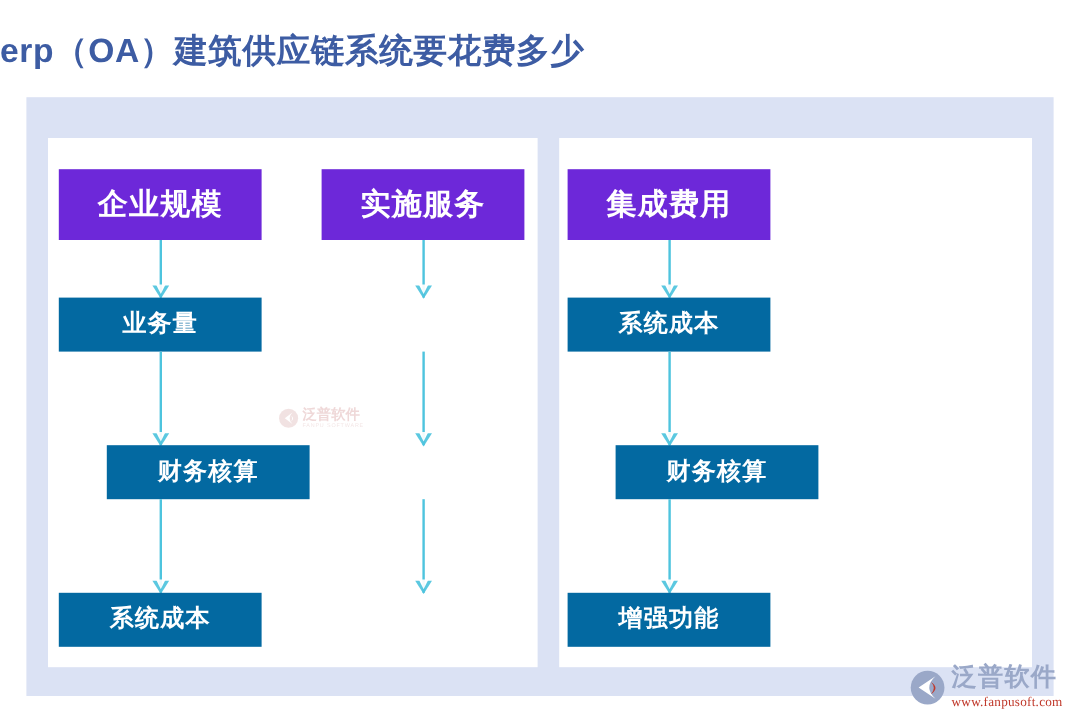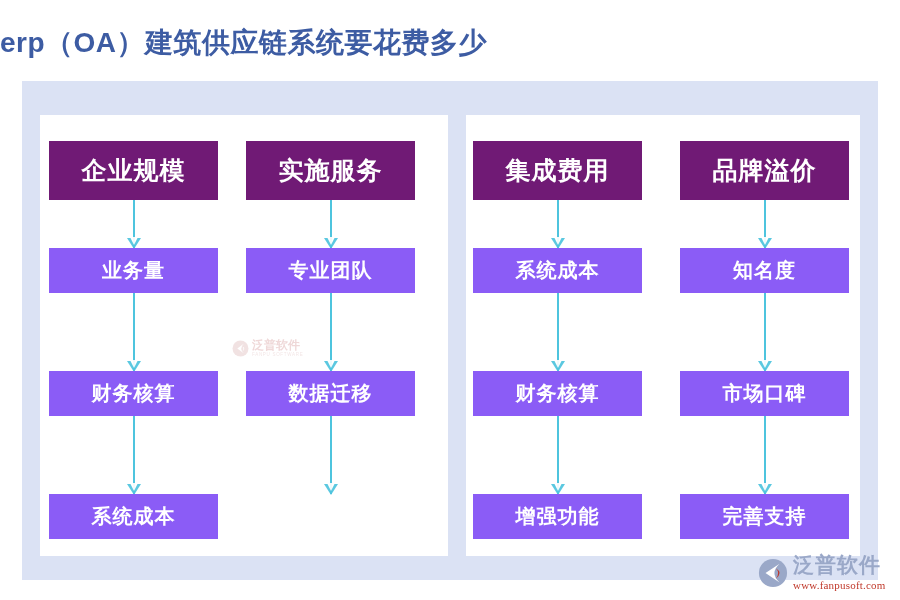--- a/index.html
+++ b/index.html
@@ -46,52 +46,52 @@
   #panel-left  { left: 18px;  width: 408px; }
   #panel-right { left: 444px; width: 394px; }
 
   .column {
     position: absolute;
     top: 0;
     width: 169px;
     height: 441px;
   }
   #col-1 { left: 9px;   }
-  #col-2 { left: 206px; }
+  #col-2 { left: 228px; }
   #col-3 { left: 7px;   }
   #col-4 { left: 214px; }
 
   .node {
     position: absolute;
     left: 0;
     width: 169px;
     box-sizing: border-box;
     color: #ffffff;
     font-weight: bold;
     text-align: center;
     white-space: nowrap;
   }
 
   .node.header {
     top: 26px;
     height: 59px;
     line-height: 59px;
     font-size: 25px;
-    background: #701a75;
+    background: #6d28d9;
     letter-spacing: 1px;
   }
   .node.level-1 { top: 133px; }
-  .node.level-2 { top: 256px; }
+  .node.level-2 { top: 256px; margin-left: 40px; }
   .node.level-3 { top: 379px; }
 
   .node.sub {
     height: 45px;
     line-height: 45px;
     font-size: 20px;
-    background: #8b5cf6;
+    background: #0369a1;
     letter-spacing: 1px;
   }
 
   .connector {
     position: absolute;
     left: 50%;
     width: 14px;
     margin-left: -7px;
   }
   .connector .stem {
@@ -213,26 +213,24 @@
         </div>
       <div class="node sub level-3">系统成本</div>
     </div>
 
     <div class="column" id="col-2">
       <div class="node header">实施服务</div>
       <div class="connector conn-a">
           <span class="stem"></span>
           <span class="head"></span>
         </div>
-      <div class="node sub level-1">专业团队</div>
       <div class="connector conn-b">
           <span class="stem"></span>
           <span class="head"></span>
         </div>
-      <div class="node sub level-2">数据迁移</div>
       <div class="connector conn-c">
           <span class="stem"></span>
           <span class="head"></span>
         </div>
     </div>
 
   </div>
 
   <div class="panel" id="panel-right">
 
@@ -248,38 +246,20 @@
           <span class="head"></span>
         </div>
       <div class="node sub level-2">财务核算</div>
       <div class="connector conn-c">
           <span class="stem"></span>
           <span class="head"></span>
         </div>
       <div class="node sub level-3">增强功能</div>
     </div>
 
-    <div class="column" id="col-4">
-      <div class="node header">品牌溢价</div>
-      <div class="connector conn-a">
-          <span class="stem"></span>
-          <span class="head"></span>
-        </div>
-      <div class="node sub level-1">知名度</div>
-      <div class="connector conn-b">
-          <span class="stem"></span>
-          <span class="head"></span>
-        </div>
-      <div class="node sub level-2">市场口碑</div>
-      <div class="connector conn-c">
-          <span class="stem"></span>
-          <span class="head"></span>
-        </div>
-      <div class="node sub level-3">完善支持</div>
-    </div>
 
   </div>
 
 </div>
 
 <div id="center-watermark">
   <svg width="17" height="17" viewBox="0 0 32 32">
     <circle cx="16" cy="16" r="15" fill="#d7a9a9"></circle>
     <path d="M22 7 L10 16 L22 25 Q13 16 22 7 Z" fill="#ffffff"></path>
     <path d="M20 12 Q26 16 20 21 Q23 16 20 12 Z" fill="#ffffff"></path>

